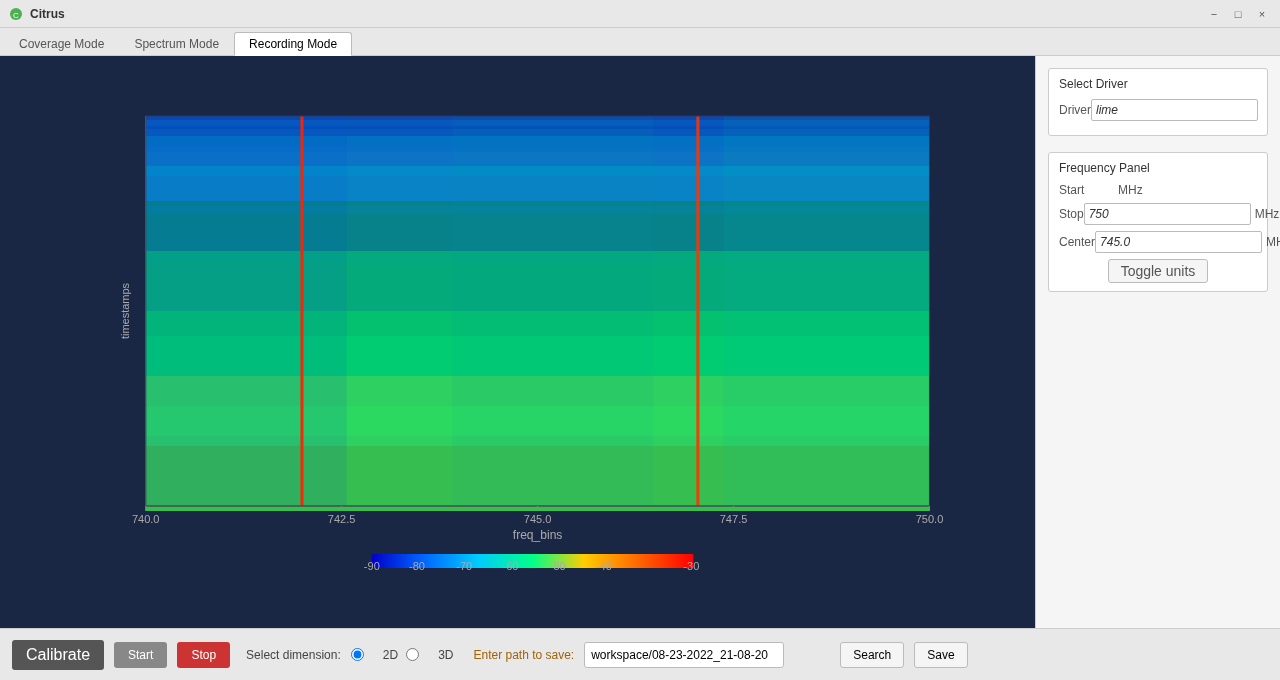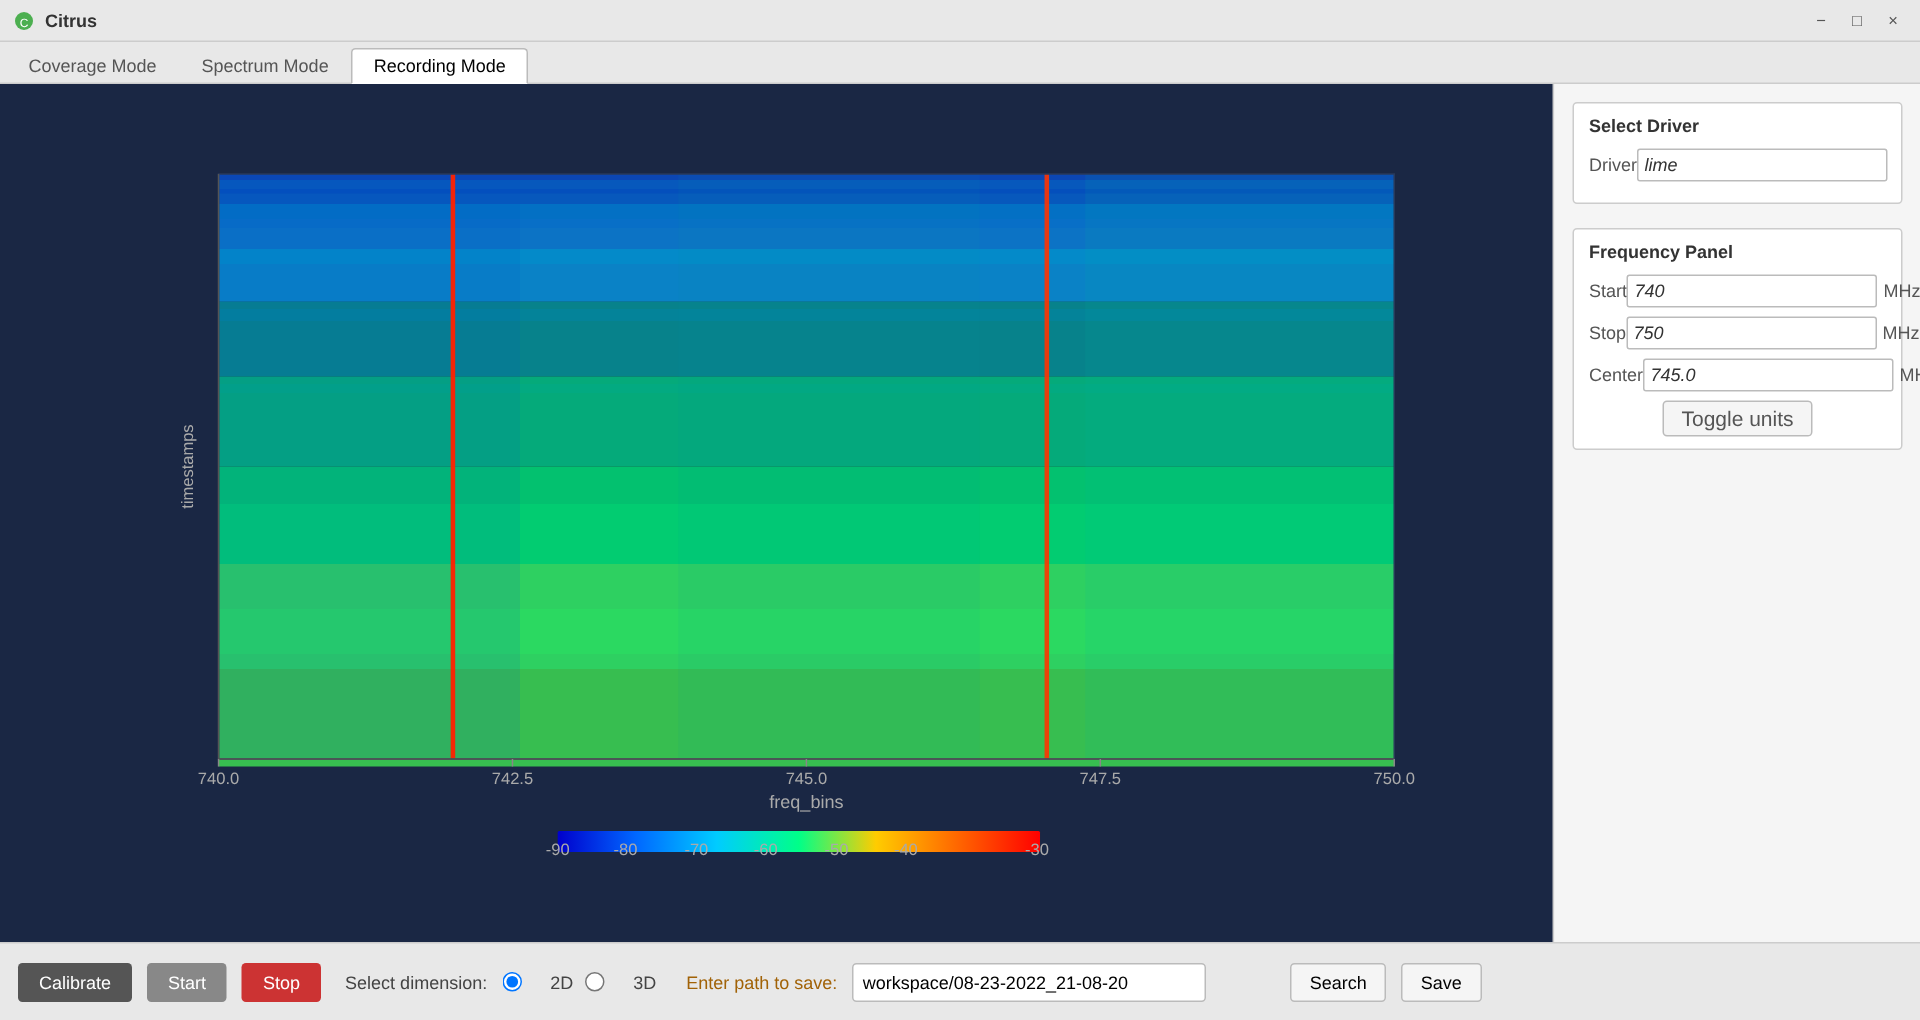--- a/index.html
+++ b/index.html
@@ -106,21 +106,21 @@
     }
     .panel-section {
       margin-bottom: 16px;
       border: 1px solid #ccc;
       border-radius: 3px;
       background: #fff;
       padding: 8px 10px;
     }
     .panel-section-title {
       font-size: 12px;
-      font-weight: bold;
+      font-weight: normal;
       color: #333;
       margin-bottom: 8px;
     }
     .form-row {
       display: flex;
       align-items: center;
       margin-bottom: 6px;
     }
     .form-label {
       width: 55px;
@@ -164,21 +164,21 @@
       align-items: center;
       padding: 0 12px;
       gap: 10px;
     }
     .btn-calibrate {
       padding: 6px 14px;
       background: #555;
       color: #fff;
       border: none;
       border-radius: 3px;
-      font-size: 12px;
+      font-size: 16px;
       cursor: pointer;
     }
     .btn-start {
       padding: 6px 14px;
       background: #888;
       color: #fff;
       border: none;
       border-radius: 3px;
       font-size: 12px;
       cursor: pointer;
@@ -208,21 +208,21 @@
       gap: 19px;
       font-size: 12px;
       color: #444;
     }
     .path-label {
       font-size: 12px;
       color: #a16207;
       margin-left: 10px;
     }
     .path-input {
-      width: 236px;
+      width: 200px;
       height: 26px;
       border: 1px solid #bbb;
       border-radius: 3px;
       padding: 0 6px;
       font-size: 12px;
       background: #fff;
     }
     .btn-search {
       padding: 5px 12px;
       background: #f5f5f5;
@@ -393,21 +393,20 @@
         <span class="form-label">Driver</span>
         <input class="form-input" type="text" value="lime" style="">
       </div>
     </div>
 
     <div class="panel-section">
       <div class="panel-section-title">Frequency Panel</div>
 
       <div class="form-row">
         <span class="form-label">Start</span>
-        <input class="form-input" type="text" value="740" style="">
         <span class="form-unit">MHz</span>
       </div>
 
       <div class="form-row">
         <span class="form-label">Stop</span>
         <input class="form-input" type="text" value="750" style="">
         <span class="form-unit">MHz</span>
       </div>
 
       <div class="form-row">

